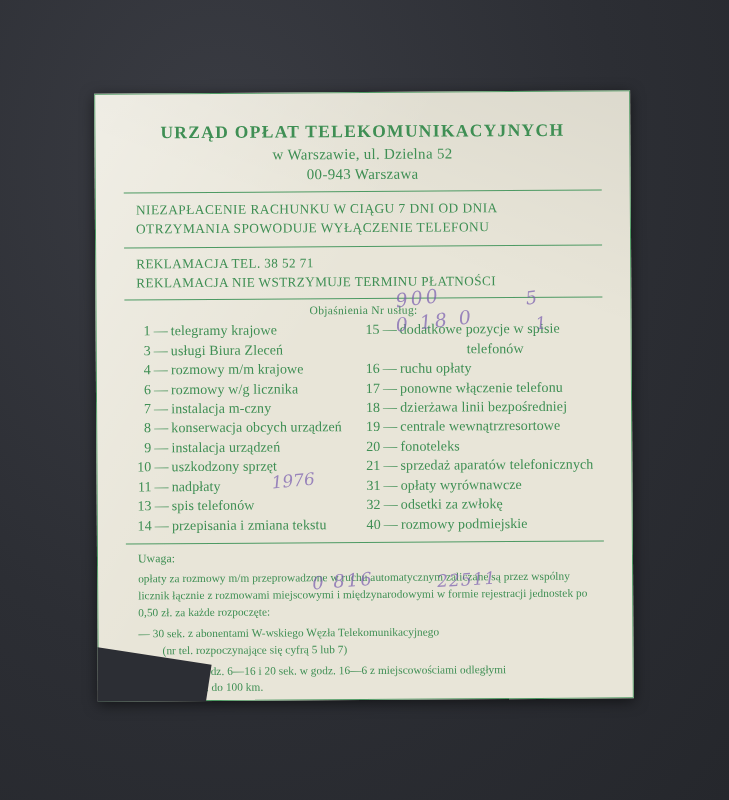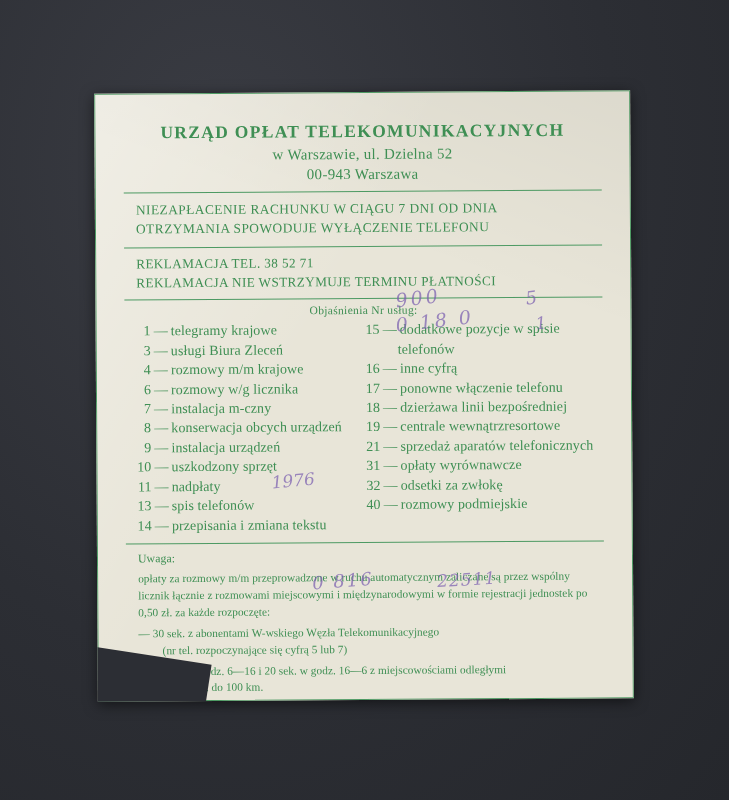--- a/index.html
+++ b/index.html
@@ -121,21 +121,21 @@
   .legend-col li {
     list-style: none;
     font-size: 14px;
     line-height: 1.39;
     letter-spacing: 0.1px;
     white-space: nowrap;
   }
   .legend-col ul { margin: 0; padding: 0; }
   .legend-col li .num { display: inline-block; min-width: 16px; text-align: right; }
   .legend-col li .dash { padding: 0 3px; }
-  .legend-col li.cont { padding-left: 34px; }
+  .legend-col li.cont { padding-left: 34px; text-align: center; }
 
   .uwaga {
     padding: 6px 12px 10px 12px;
     font-size: 11.3px;
     line-height: 1.5;
     letter-spacing: 0.05px;
   }
   .uwaga .t { font-size: 11.8px; margin-bottom: 2px; }
   .uwaga p { margin: 0; }
   .uwaga .blk { margin-bottom: 4px; }
@@ -199,24 +199,25 @@
                 <li><span class="num">10</span><span class="dash">—</span><span>uszkodzony sprzęt</span></li>
                 <li><span class="num">11</span><span class="dash">—</span><span>nadpłaty</span></li>
                 <li><span class="num">13</span><span class="dash">—</span><span>spis telefonów</span></li>
                 <li><span class="num">14</span><span class="dash">—</span><span>przepisania i zmiana tekstu</span></li>
               </ul>
           </div>
           <div class="legend-col">
             <ul id="legend-right">
                 <li><span class="num">15</span><span class="dash">—</span><span>dodatkowe pozycje w spisie</span></li>
                 <li class="cont">telefonów</li>
-                <li><span class="num">16</span><span class="dash">—</span><span>inne cyfrą</span></li>
+                <li><span class="num">16</span><span class="dash">—</span><span>ruchu opłaty</span></li>
                 <li><span class="num">17</span><span class="dash">—</span><span>ponowne włączenie telefonu</span></li>
                 <li><span class="num">18</span><span class="dash">—</span><span>dzierżawa linii bezpośredniej</span></li>
                 <li><span class="num">19</span><span class="dash">—</span><span>centrale wewnątrzresortowe</span></li>
+                <li><span class="num">20</span><span class="dash">—</span><span>fonoteleks</span></li>
                 <li><span class="num">21</span><span class="dash">—</span><span>sprzedaż aparatów telefonicznych</span></li>
                 <li><span class="num">31</span><span class="dash">—</span><span>opłaty wyrównawcze</span></li>
                 <li><span class="num">32</span><span class="dash">—</span><span>odsetki za zwłokę</span></li>
                 <li><span class="num">40</span><span class="dash">—</span><span>rozmowy podmiejskie</span></li>
               </ul>
           </div>
         </div>
       </div>
 
       <div class="uwaga">

